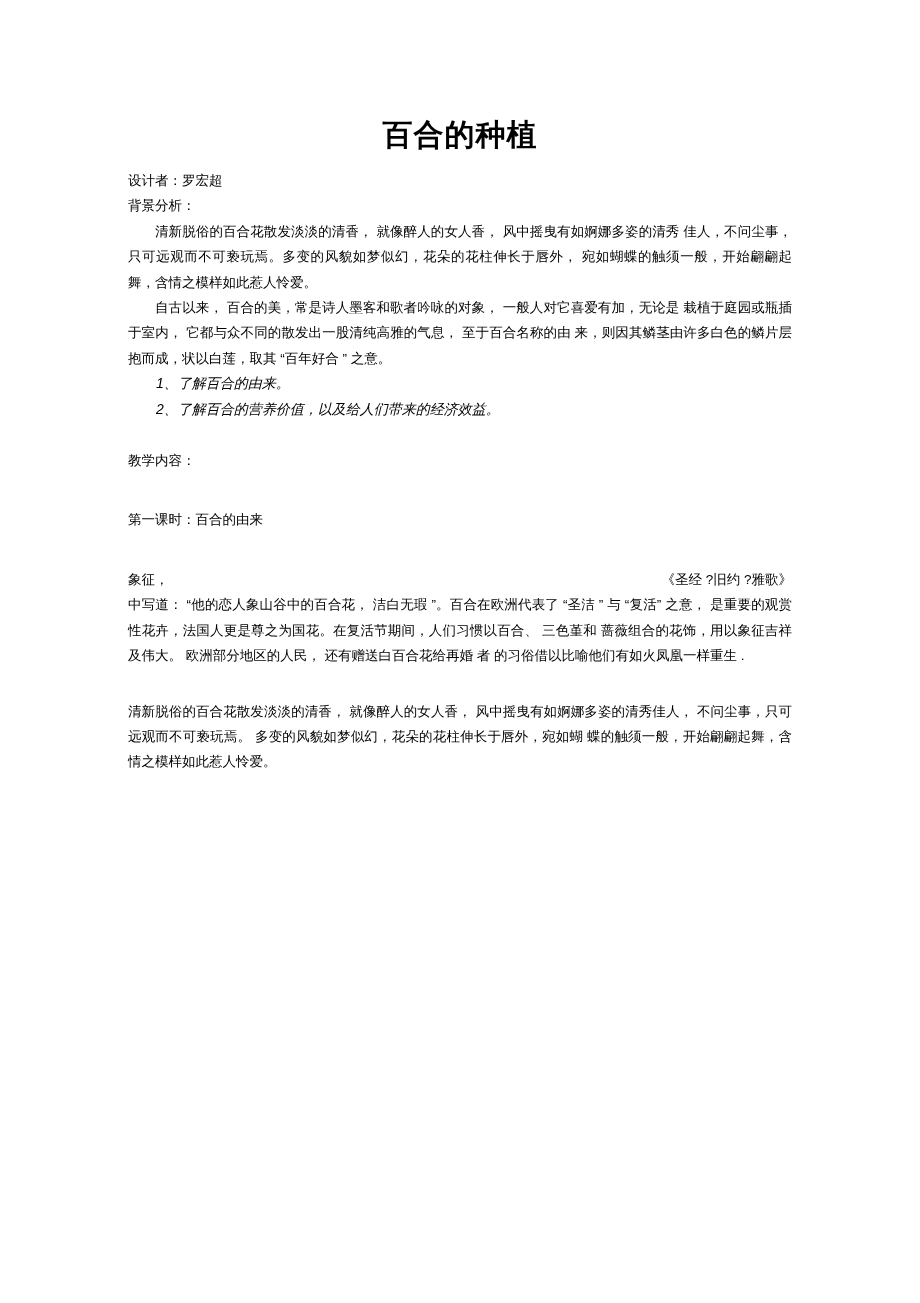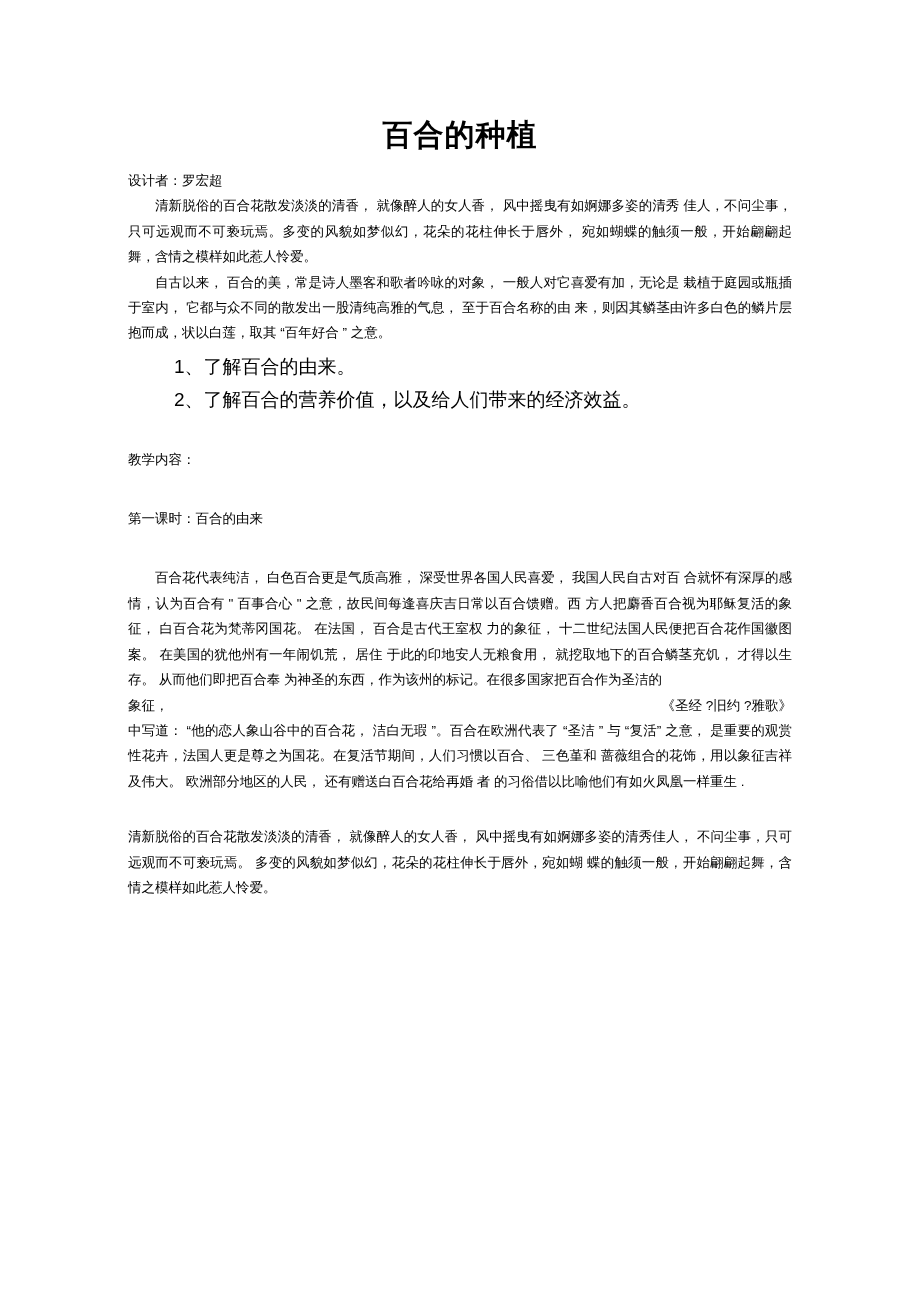--- a/index.html
+++ b/index.html
@@ -47,24 +47,25 @@
     font-size: 13.5px;
     line-height: 25.4px;
     margin: 0;
     text-align: justify;
     text-justify: inter-ideograph;
     white-space: pre-wrap;
   }
   .para-indent { text-indent: 2em; }
 
   .obj-item {
-    font-size: 19px;
+    font-size: 14px;
     line-height: 25.4px;
-    margin: 8px;
+    margin: 0;
     padding-left: 2em;
+    font-style: italic;
   }
   .section-heading-center {
     text-align: left;
     font-size: 13.5px;
     line-height: 25.4px;
     margin: 0;
   }
   .just-row {
     display: flex;
     justify-content: space-between;
@@ -78,40 +79,40 @@
 <body>
 
 <div class="page">
 
   <h1 class="doc-title">百合的种植</h1>
 
   <div class="spacer-md"></div>
 
   <p class="meta-line">设计者：罗宏超</p>
 
+  <p class="meta-line">背景分析：</p>
 
   <p class="para para-indent">清新脱俗的百合花散发淡淡的清香， 就像醉人的女人香， 风中摇曳有如婀娜多姿的清秀 佳人，不问尘事，只可远观而不可亵玩焉。多变的风貌如梦似幻，花朵的花柱伸长于唇外， 宛如蝴蝶的触须一般，开始翩翩起舞，含情之模样如此惹人怜爱。</p>
 
   <p class="para para-indent">自古以来， 百合的美，常是诗人墨客和歌者吟咏的对象， 一般人对它喜爱有加，无论是 栽植于庭园或瓶插于室内， 它都与众不同的散发出一股清纯高雅的气息， 至于百合名称的由 来，则因其鳞茎由许多白色的鳞片层抱而成，状以白莲，取其 “百年好合 ” 之意。</p>
 
 
   <p class="obj-item">1、了解百合的由来。</p>
   <p class="obj-item">2、了解百合的营养价值，以及给人们带来的经济效益。</p>
 
   <div class="spacer-lg"></div>
 
   <p class="meta-line">教学内容：</p>
 
   <div class="spacer-xl"></div>
 
   <p class="section-heading-center">第一课时：百合的由来</p>
 
   <div class="spacer-xl"></div>
 
-  <p class="para para-indent">百合花代表纯洁， 白色百合更是气质高雅， 深受世界各国人民喜爱， 我国人民自古对百 合就怀有深厚的感情，认为百合有 " 百事合心 " 之意，故民间每逢喜庆吉日常以百合馈赠。西 方人把麝香百合视为耶稣复活的象征， 白百合花为梵蒂冈国花。 在法国， 百合是古代王室权 力的象征， 十二世纪法国人民便把百合花作国徽图案。 在美国的犹他州有一年闹饥荒， 居住 于此的印地安人无粮食用， 就挖取地下的百合鳞茎充饥， 才得以生存。 从而他们即把百合奉 为神圣的东西，作为该州的标记。在很多国家把百合作为圣洁的</p>
 
   <div class="just-row">
     <span>象征，</span>
     <span>《圣经 ?旧约 ?雅歌》</span>
   </div>
 
   <p class="para">中写道： “他的恋人象山谷中的百合花， 洁白无瑕 ”。百合在欧洲代表了 “圣洁 ” 与 “复活” 之意， 是重要的观赏性花卉，法国人更是尊之为国花。在复活节期间，人们习惯以百合、 三色堇和 蔷薇组合的花饰，用以象征吉祥及伟大。 欧洲部分地区的人民， 还有赠送白百合花给再婚 者 的习俗借以比喻他们有如火凤凰一样重生 .</p>
 
   <div class="spacer-md"></div>
 

